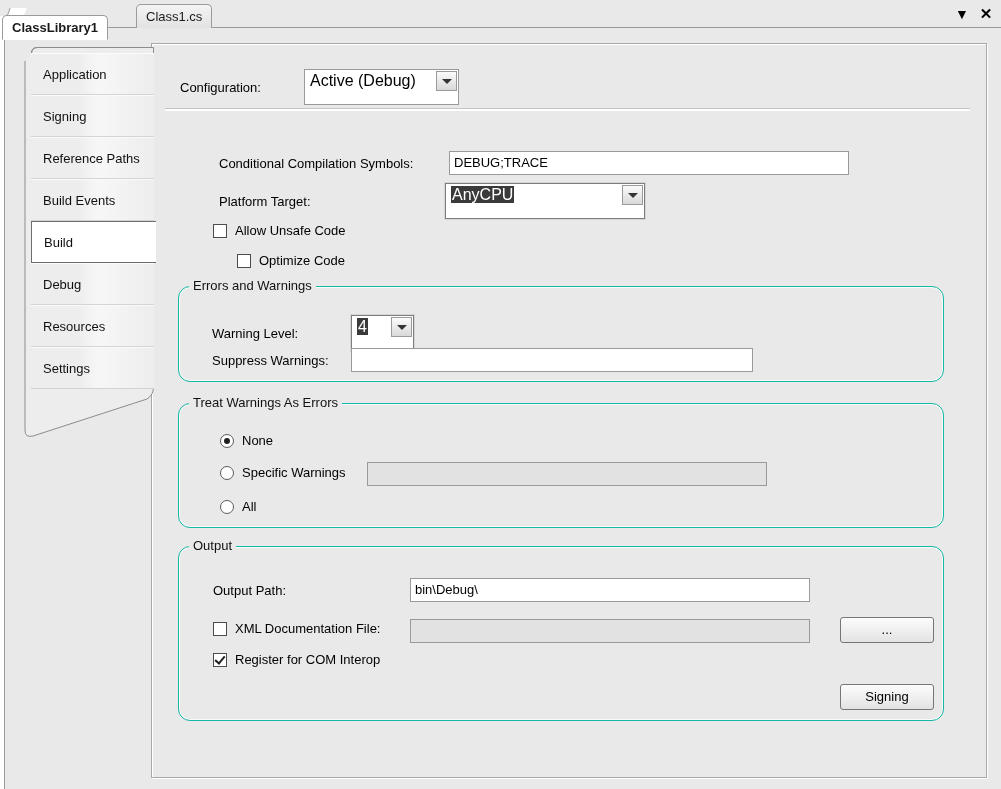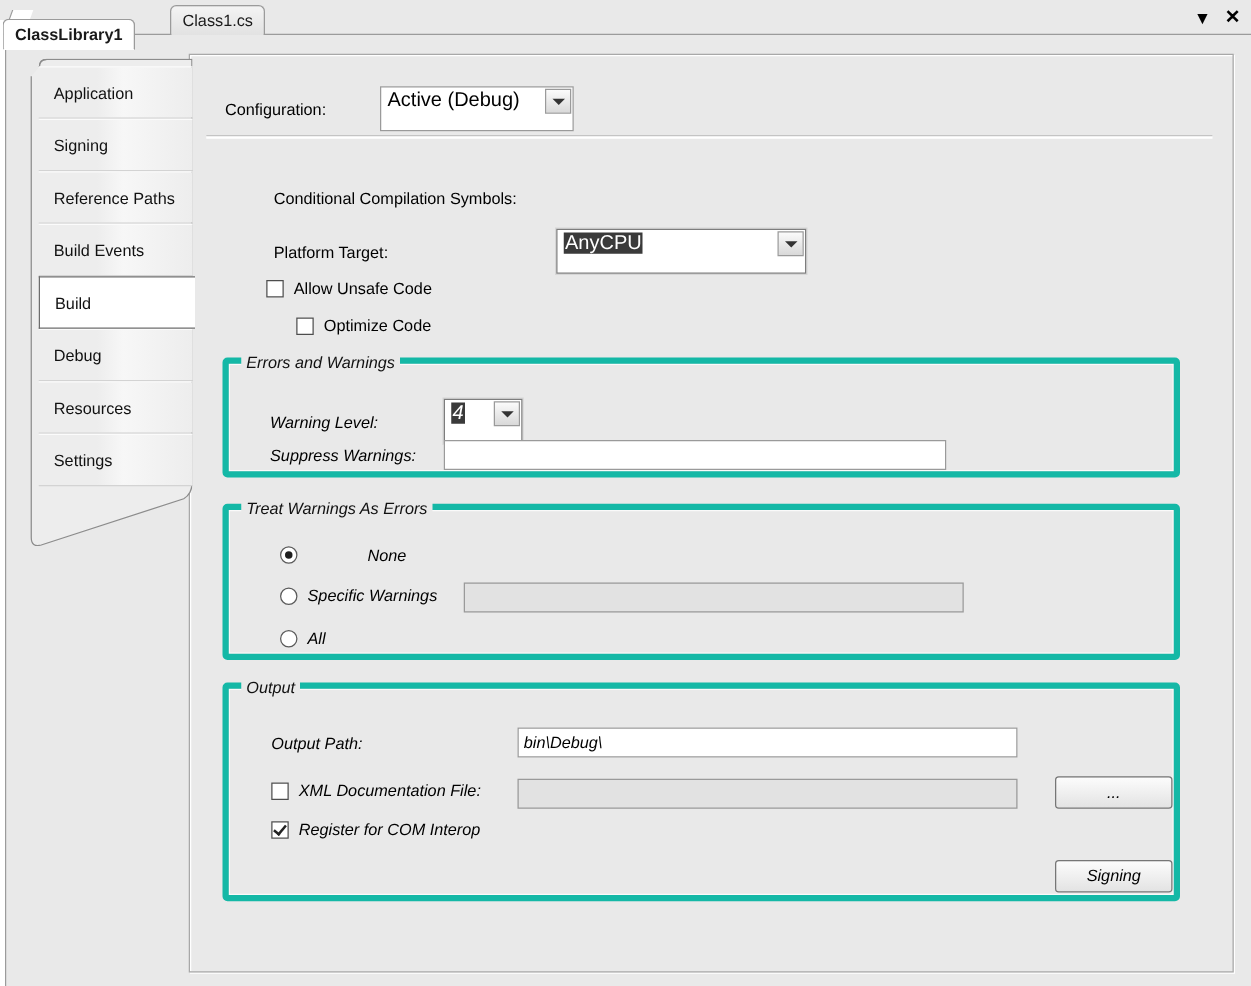--- a/index.html
+++ b/index.html
@@ -281,25 +281,24 @@
     left: 3px; top: 3px;
     width: 6px; height: 6px;
     border-radius: 50%;
     background: #1f1f1f;
   }
 
   
   .groupbox {
     position: absolute;
     box-sizing: border-box;
-    border: 5px solid #14b8a6;
-    border-radius: 4px;
+    border: 1px solid #14b8a6;
+    border-radius: 12px;
     background: transparent;
     box-shadow: inset 0 0 0 1px rgba(255,255,255,0.75);
-    font-style: italic;
   }
   .group-title {
     position: absolute;
     top: -9px; left: 10px;
     background: #e9e9e9;
     padding: 0 4px;
     font-size: 13px;
     color: #111111;
     white-space: nowrap;
   }
@@ -375,20 +374,23 @@
       <div class="combo" style="width:155px;">
         <span>Active (Debug)</span>
         <span class="combo-arrow"></span>
       </div>
     </div>
 
     <div class="hr-sep"></div>
 
     <div style="position:absolute; left:68px; top:108px; display:flex; align-items:center;">
       <span class="lbl" style="width:230px;">Conditional Compilation Symbols:</span>
+      <div class="textbox" style="width:400px;">
+        <span>DEBUG;TRACE</span>
+      </div>
     </div>
 
     <div style="position:absolute; left:68px; top:140px; display:flex; align-items:center;">
       <span class="lbl" style="width:226px;">Platform Target:</span>
       <div class="combo focused" style="width:200px;">
         <span class="sel-text">AnyCPU</span>
         <span class="combo-arrow"></span>
       </div>
     </div>
 
@@ -417,21 +419,21 @@
         <span class="lbl" style="width:139px;">Suppress Warnings:</span>
         <div class="textbox" style="width:402px;">
           <span></span>
         </div>
       </div>
     </div>
 
     <div class="groupbox" style="left:27px; top:360px; width:766px; height:125px;">
       <span class="group-title">Treat Warnings As Errors</span>
 
-      <div style="position:absolute; left:41px; top:29px; display:flex; align-items:flex-start;gap:48px;">
+      <div style="position:absolute; left:41px; top:29px; display:flex; align-items:flex-end;">
         <span class="radio selected"></span>
         <span class="check-label">None</span>
       </div>
 
       <div style="position:absolute; left:41px; top:61px; display:flex; align-items:center;">
         <span class="radio"></span>
         <span class="check-label">Specific Warnings</span>
       </div>
       <div class="textbox disabled" style="position:absolute; left:188px; top:58px; width:400px;">
         <span></span>

